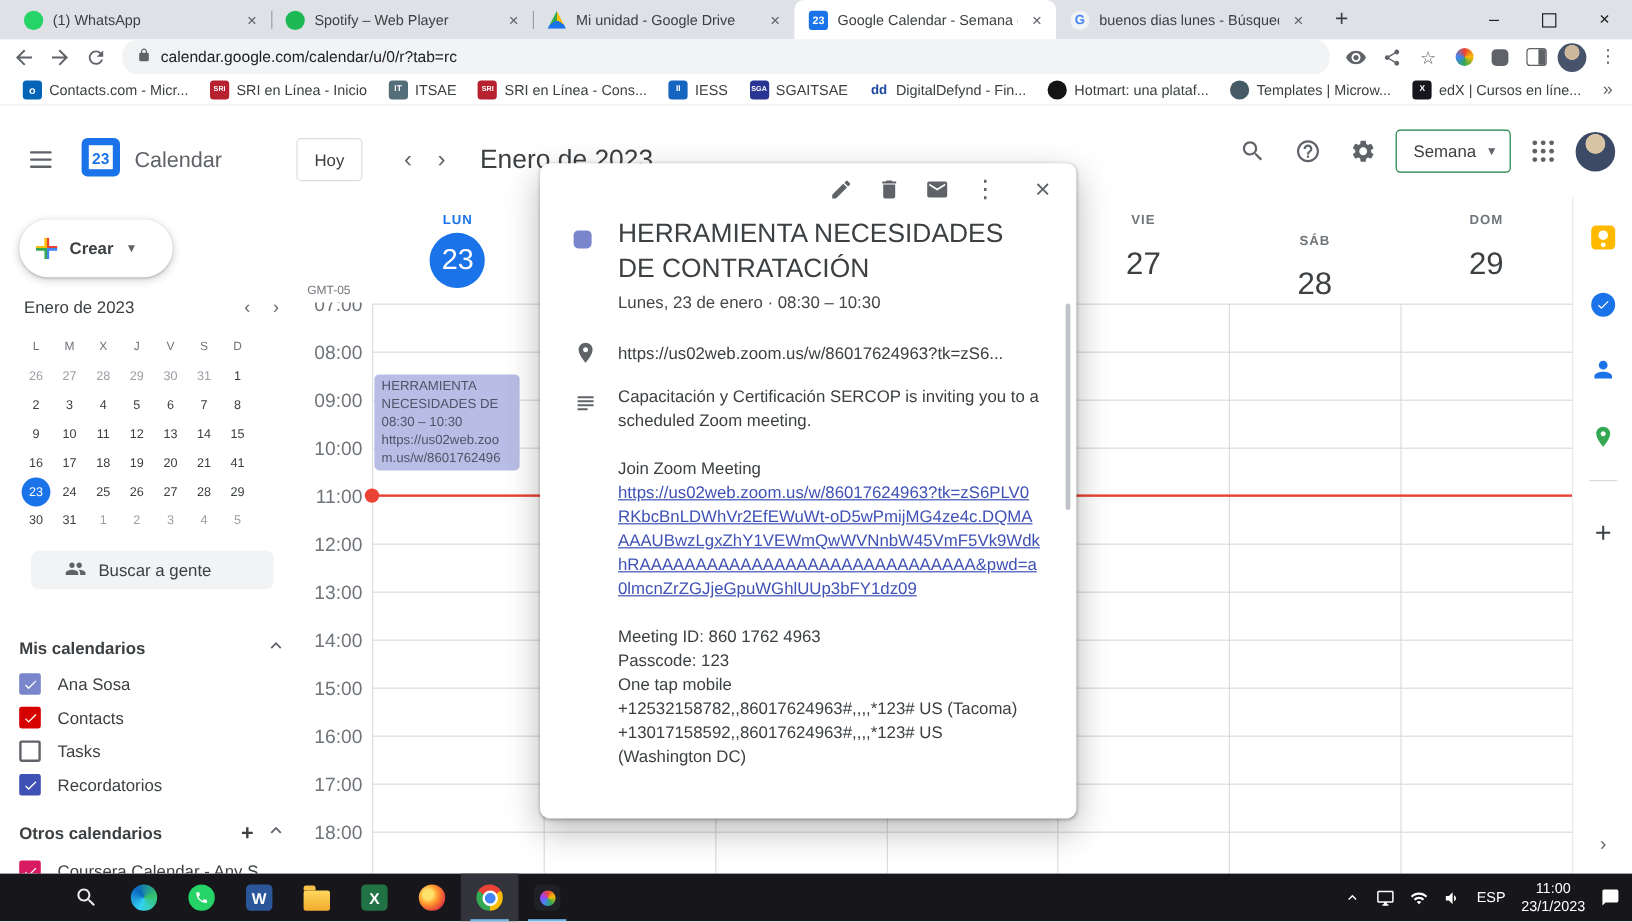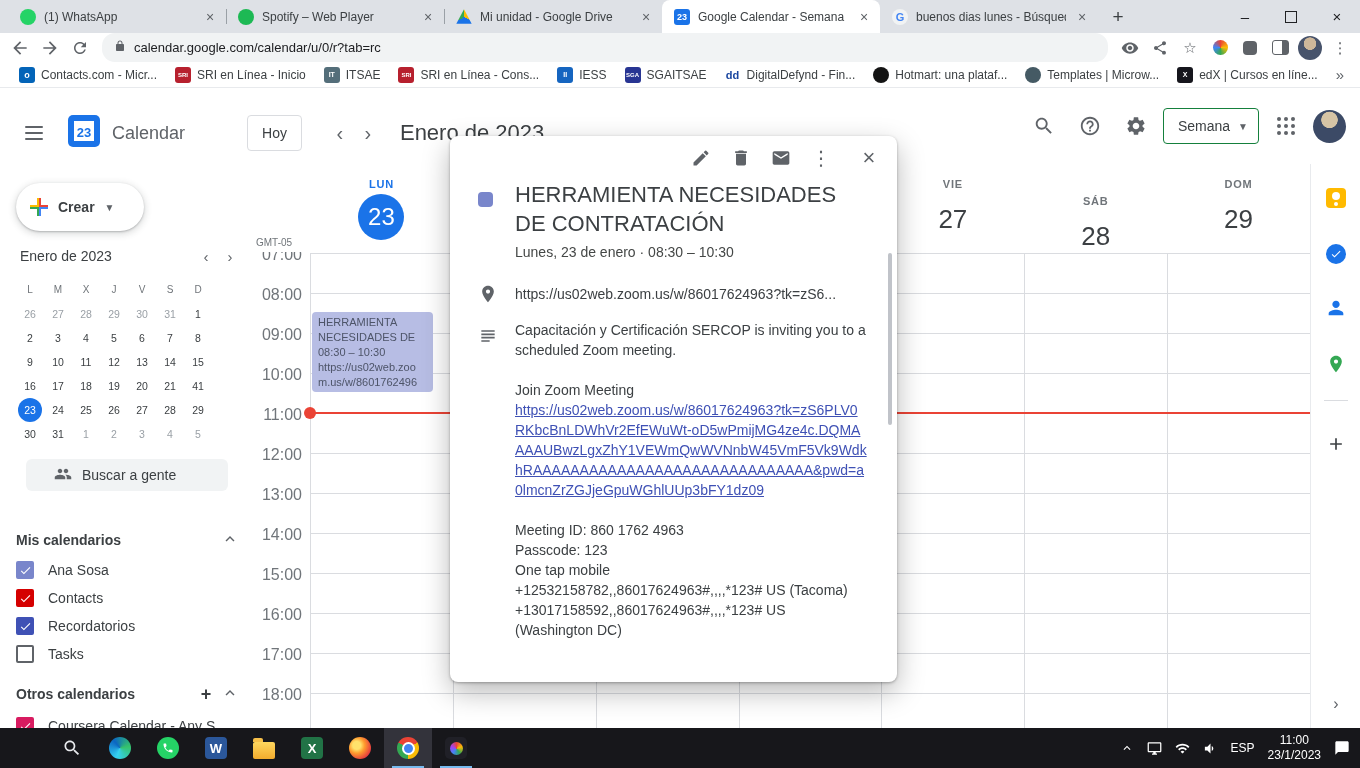--- a/index.html
+++ b/index.html
@@ -455,30 +455,30 @@
           </div>
           <div class="calrow">
             <span class="cb" style="background: rgb(213, 0, 0); border-color: rgb(213, 0, 0);">
               <svg width="13" height="13" viewBox="0 0 24 24">
                 <path d="M9 16.17L4.83 12l-1.42 1.41L9 19 21 7l-1.41-1.41z" fill="#fff"></path>
               </svg>
             </span>
             <span class="callab">Contacts</span>
           </div>
           <div class="calrow">
+            <span class="cb" style="border-color: rgb(95, 99, 104);"></span>
+            <span class="callab">Tasks</span>
+          </div>
+          <div class="calrow">
             <span class="cb" style="background: rgb(63, 81, 181); border-color: rgb(63, 81, 181);">
               <svg width="13" height="13" viewBox="0 0 24 24">
                 <path d="M9 16.17L4.83 12l-1.42 1.41L9 19 21 7l-1.41-1.41z" fill="#fff"></path>
               </svg>
             </span>
             <span class="callab">Recordatorios</span>
-          </div>
-          <div class="calrow">
-            <span class="cb" style="border-color: rgb(95, 99, 104);"></span>
-            <span class="callab">Tasks</span>
           </div>
         </div>
       <div id="othhead" class="seclabel">
         <span>Otros calendarios</span>
         <span class="sp"></span>
         <span class="plusic">+</span>
         <span class="mchev"><svg width="18" height="18" viewBox="0 0 24 24">
               <path d="M7.41 15.41L12 10.83l4.59 4.58L18 14l-6-6-6 6z" fill="#5f6368"></path>
             </svg></span>
       </div>

